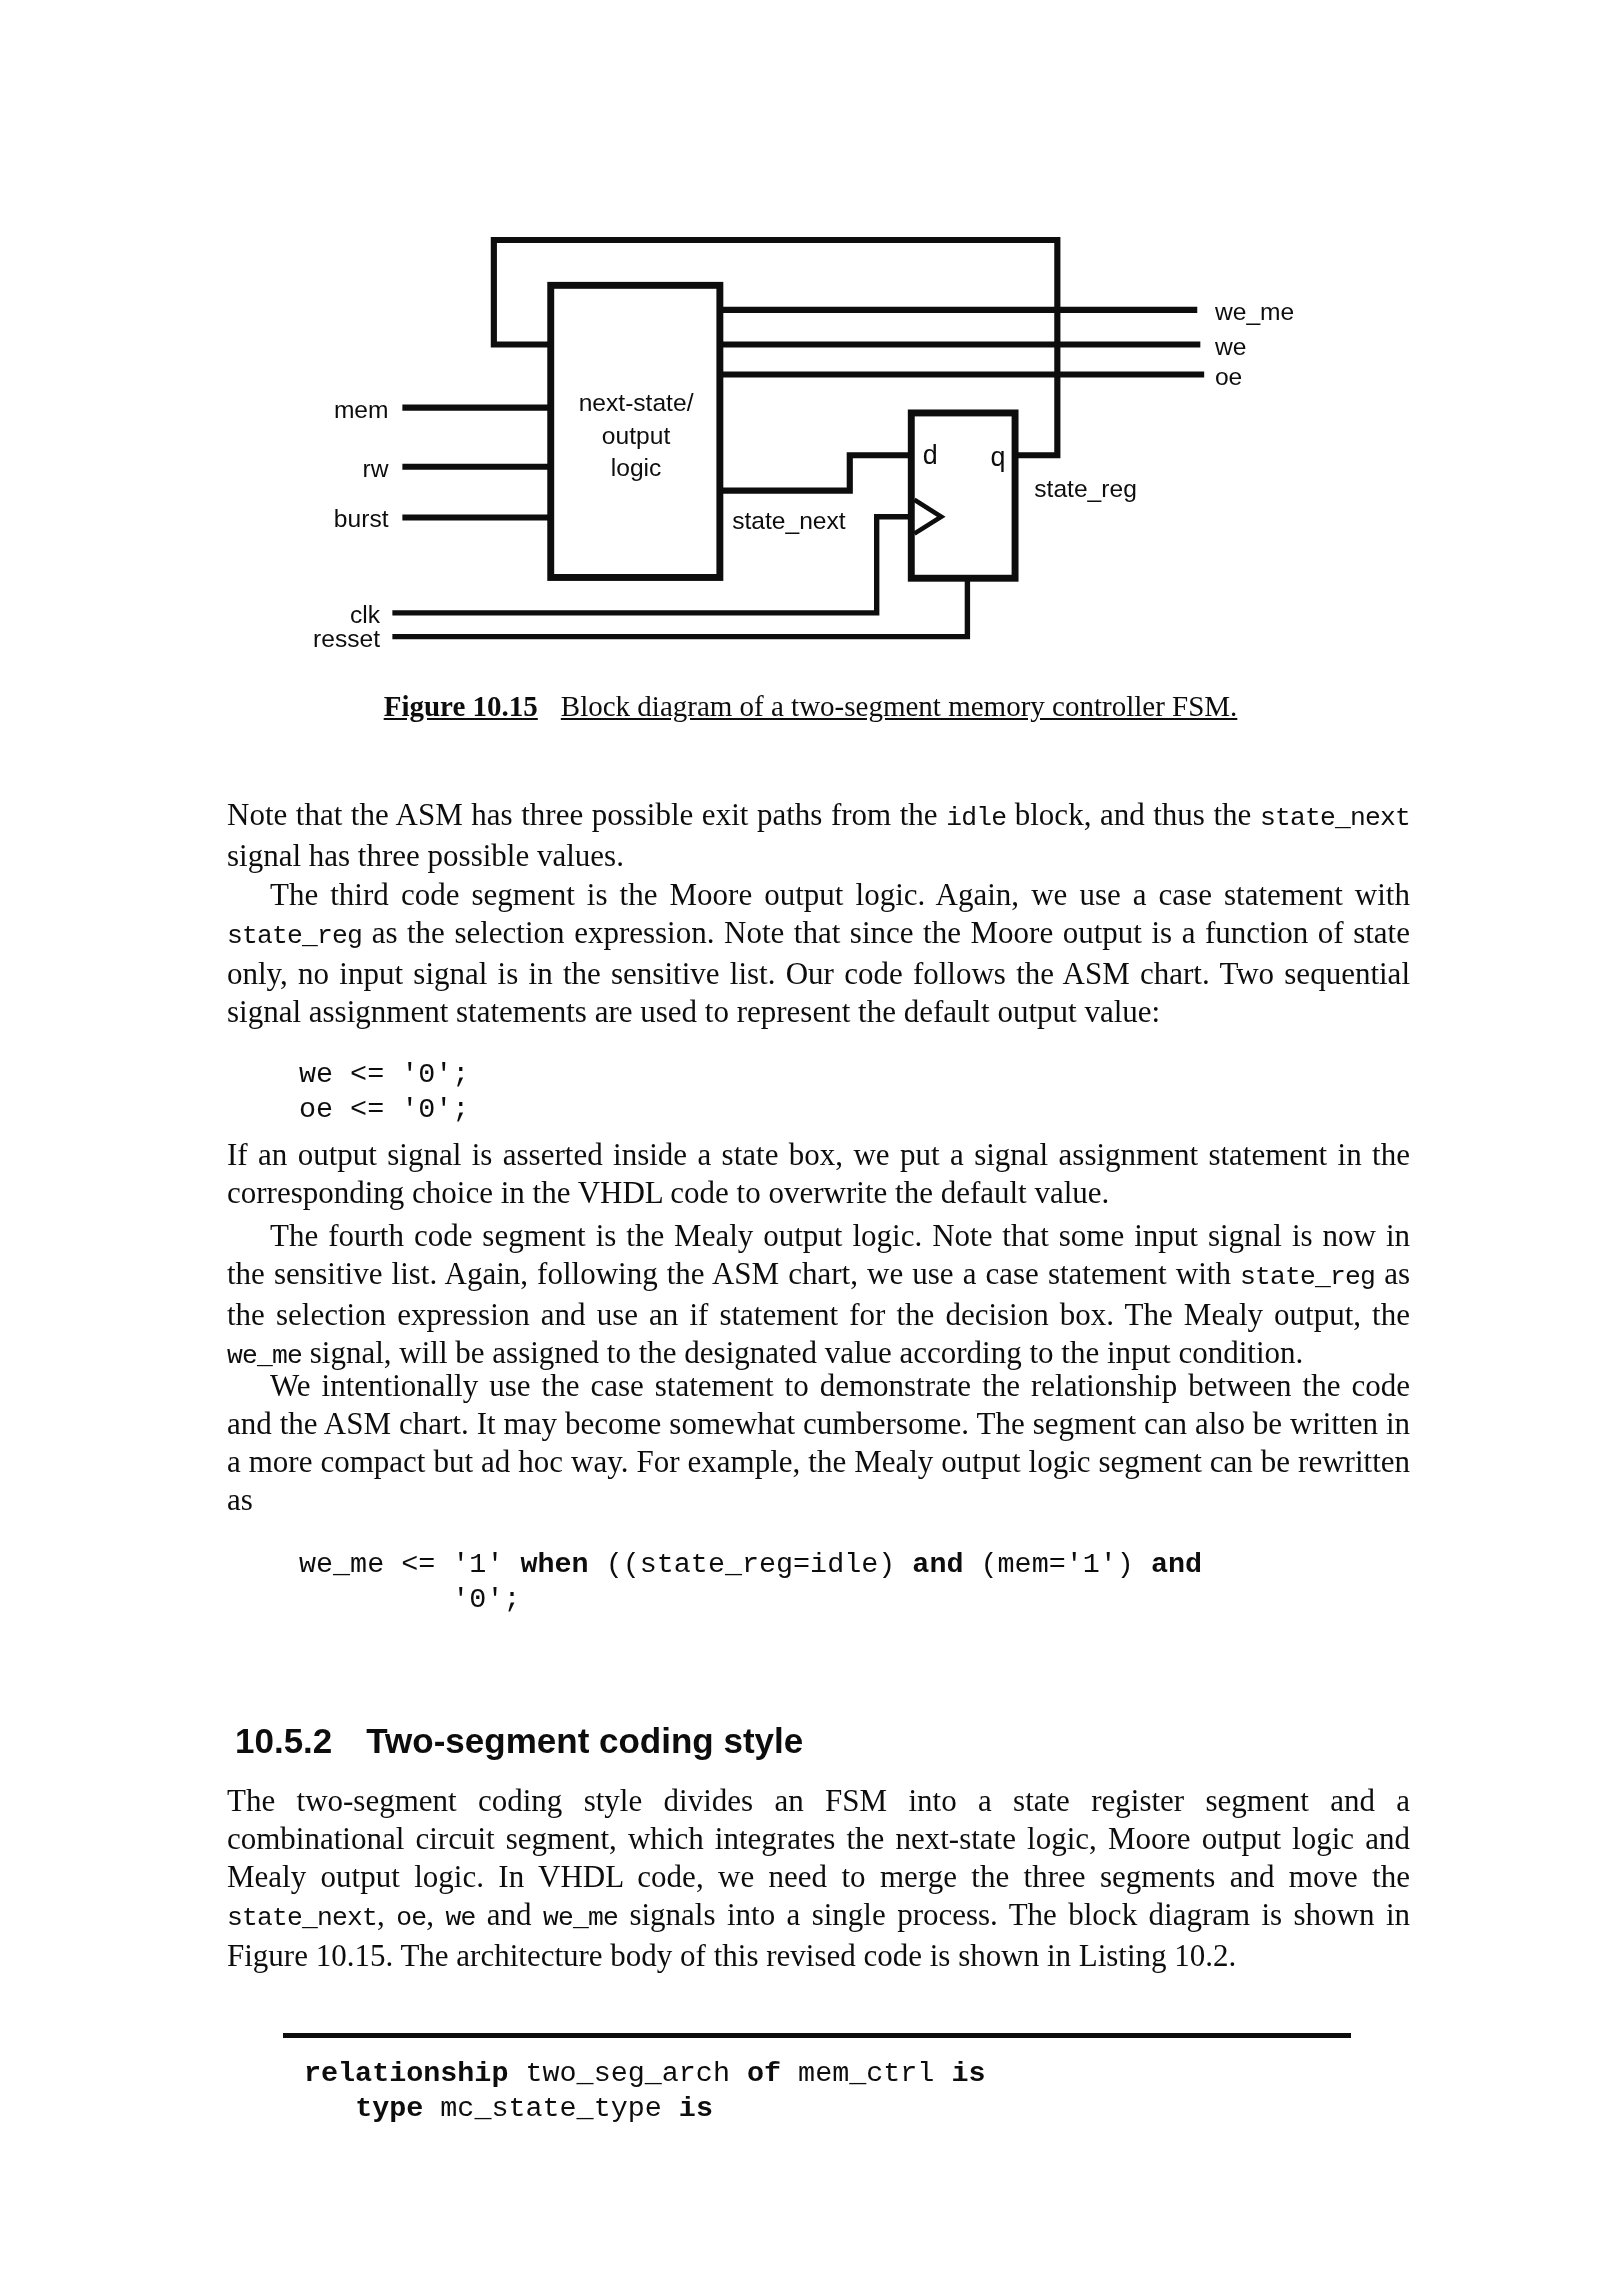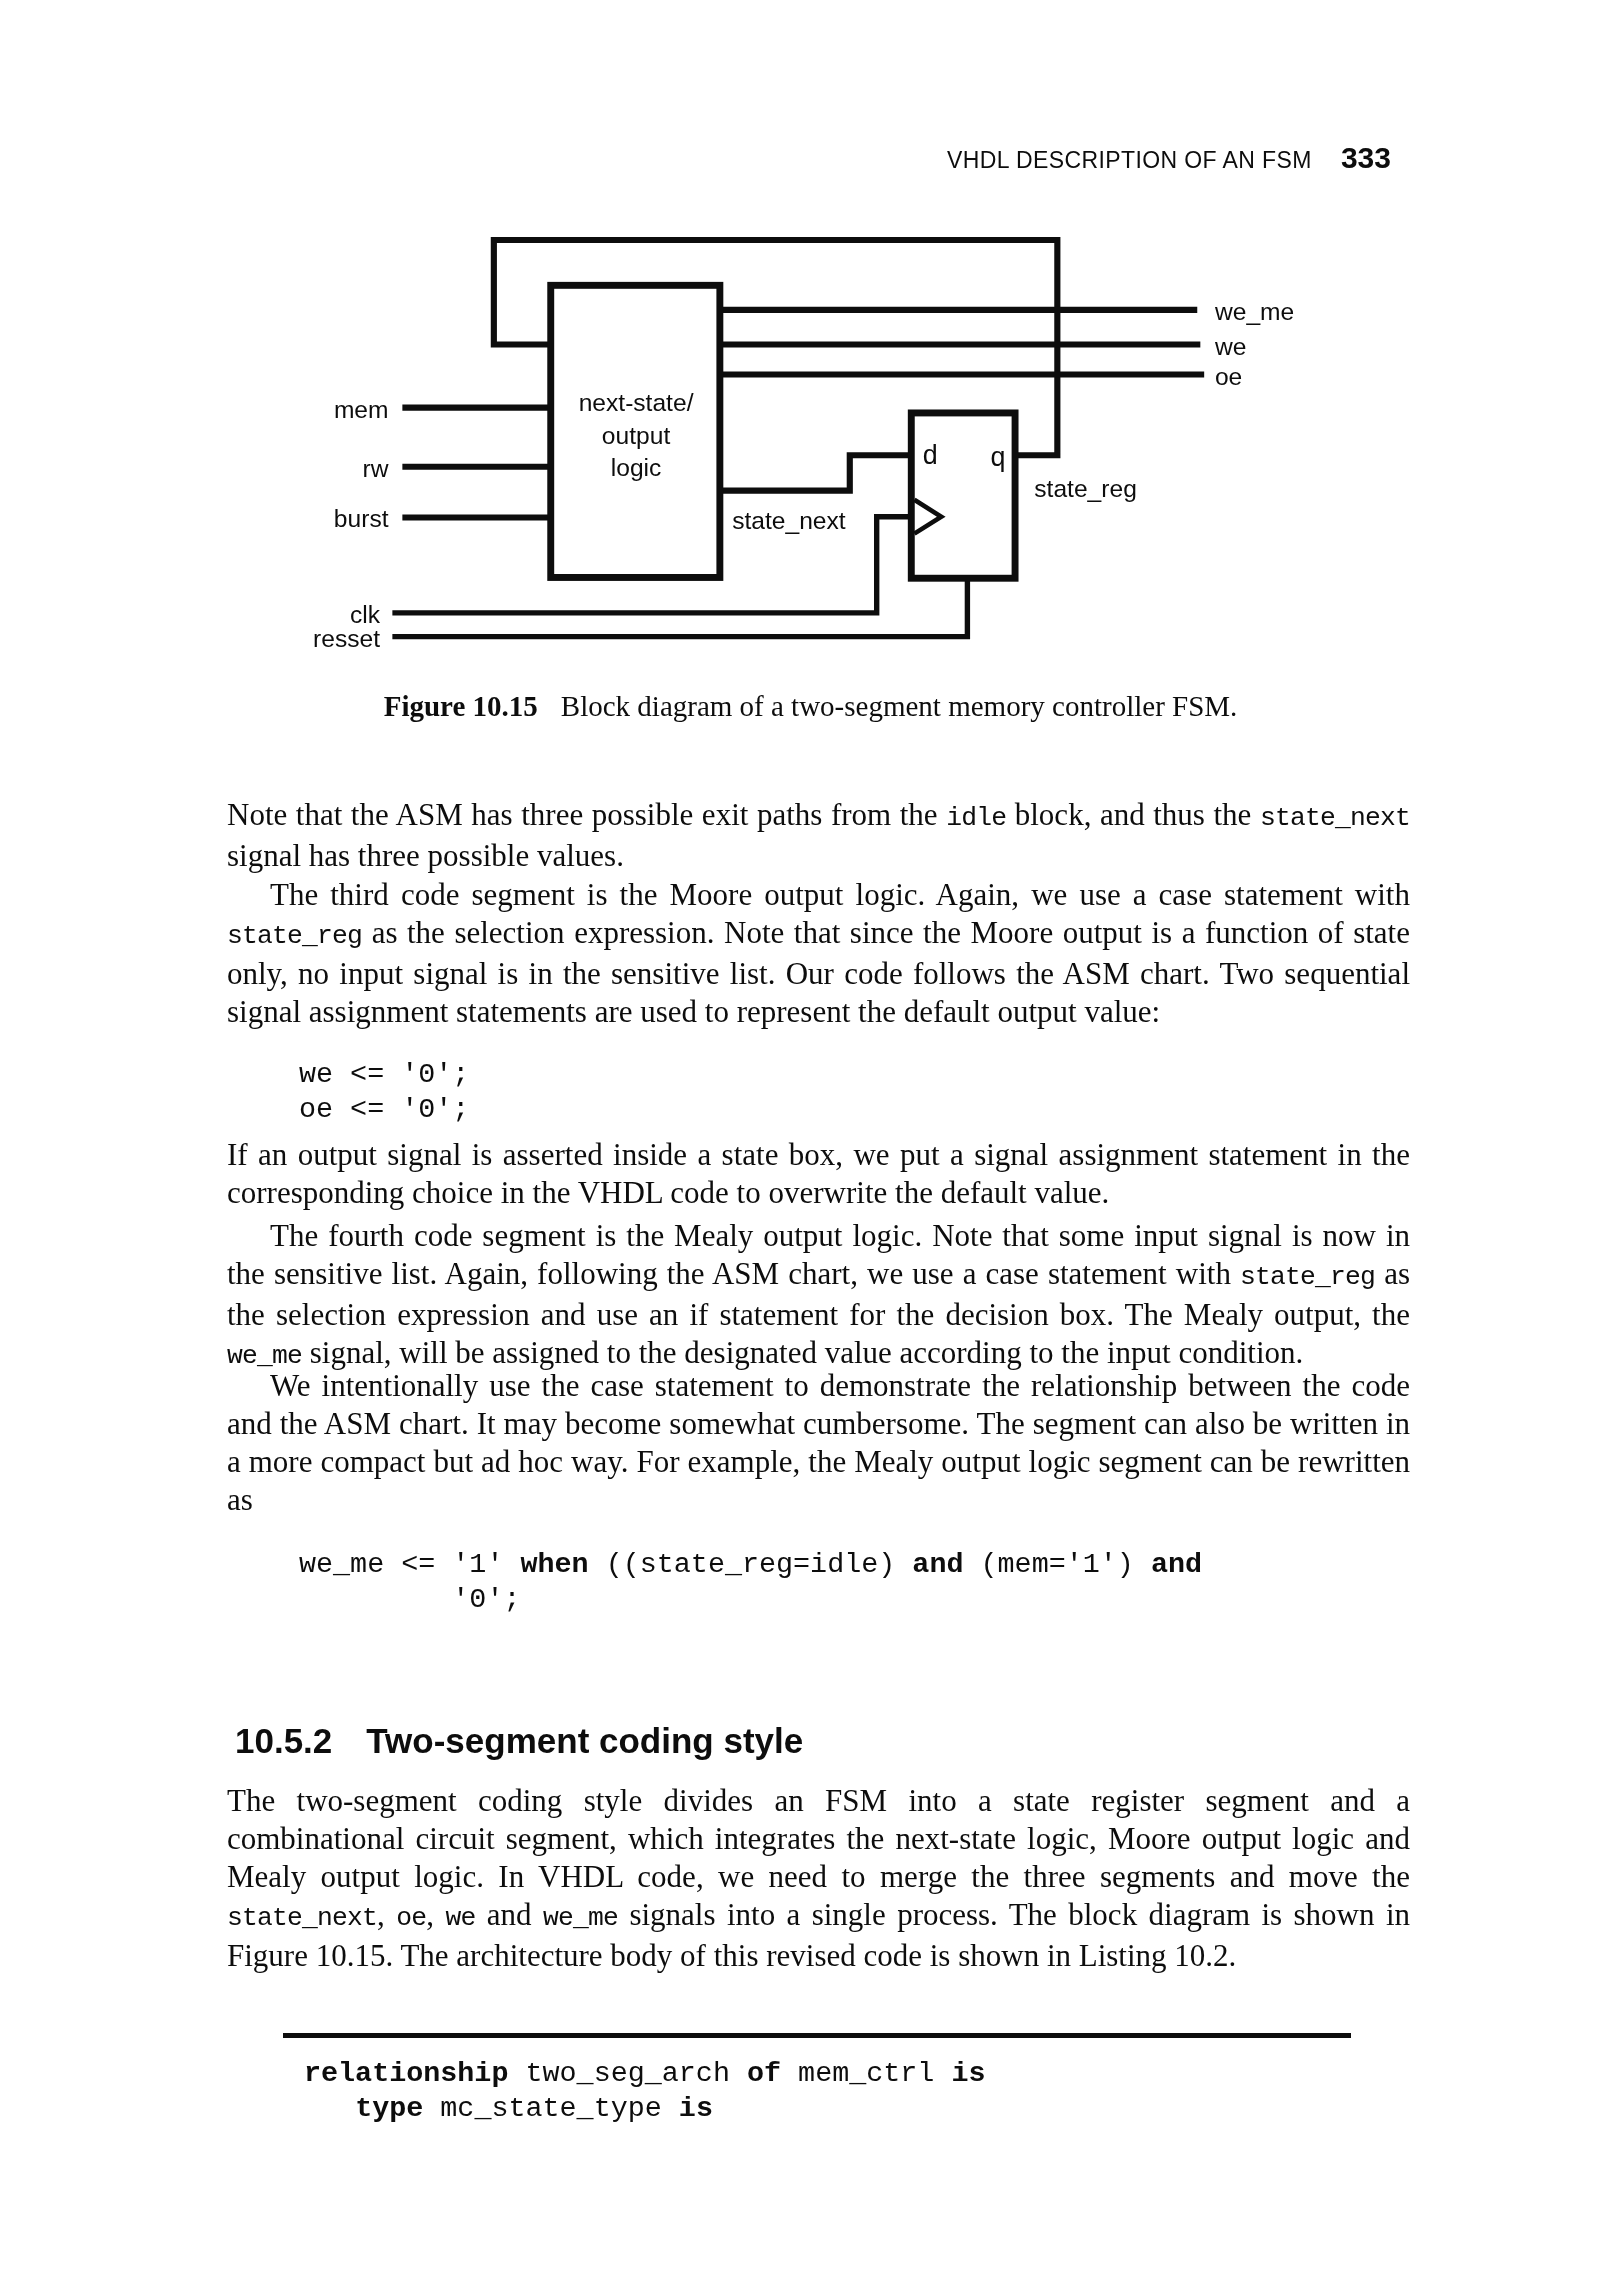--- a/index.html
+++ b/index.html
@@ -29,21 +29,21 @@
     stroke: #0d0d0d; fill: none;
   }
   .fsm-diagram text {
     font-family: "Liberation Sans", sans-serif;
     font-size: 32px; fill: #0d0d0d; stroke: none;
   }
   .fsm-diagram text.dq { font-size: 35px; }
 
   .fig-caption {
     position: absolute; left: 219px; top: 690px; width: 1183px;
-    text-align: center; font-size: 29px;
+    text-align: center; font-size: 29px; text-decoration: underline;
   }
   .cap-label { font-weight: 700; margin-right: 23px; }
 
   
   .body-par {
     position: absolute; left: 219px; width: 1183px; margin: 8px;
     font-size: 31px; line-height: 38px; text-align: justify;
   }
   .body-par.indent { text-indent: 43px; }
   .mono {
@@ -73,24 +73,20 @@
   .listing-rule {
     position: absolute; left: 283px; top: 2033px;
     width: 1068px; height: 5.4px; background: #0d0d0d;
   }
 </style>
 </head>
 <body>
 
 <div class="page">
 
-  <div class="running-header">
-    <span class="rh-title">VHDL DESCRIPTION OF AN FSM</span>
-    <span class="rh-page">333</span>
-  </div>
 
   <svg class="fsm-diagram" width="1107" height="500" viewBox="330 268 1440 650">
 
     <path d="M 1320 592 H 1375 V 312 H 642 V 448 H 716" stroke-width="8"></path>
 
     <path d="M 936 403 H 1557" stroke-width="8"></path>
     <path d="M 936 448 H 1561" stroke-width="8"></path>
     <path d="M 936 487 H 1566" stroke-width="8"></path>
 
     <path d="M 523 530 H 716" stroke-width="8"></path>

